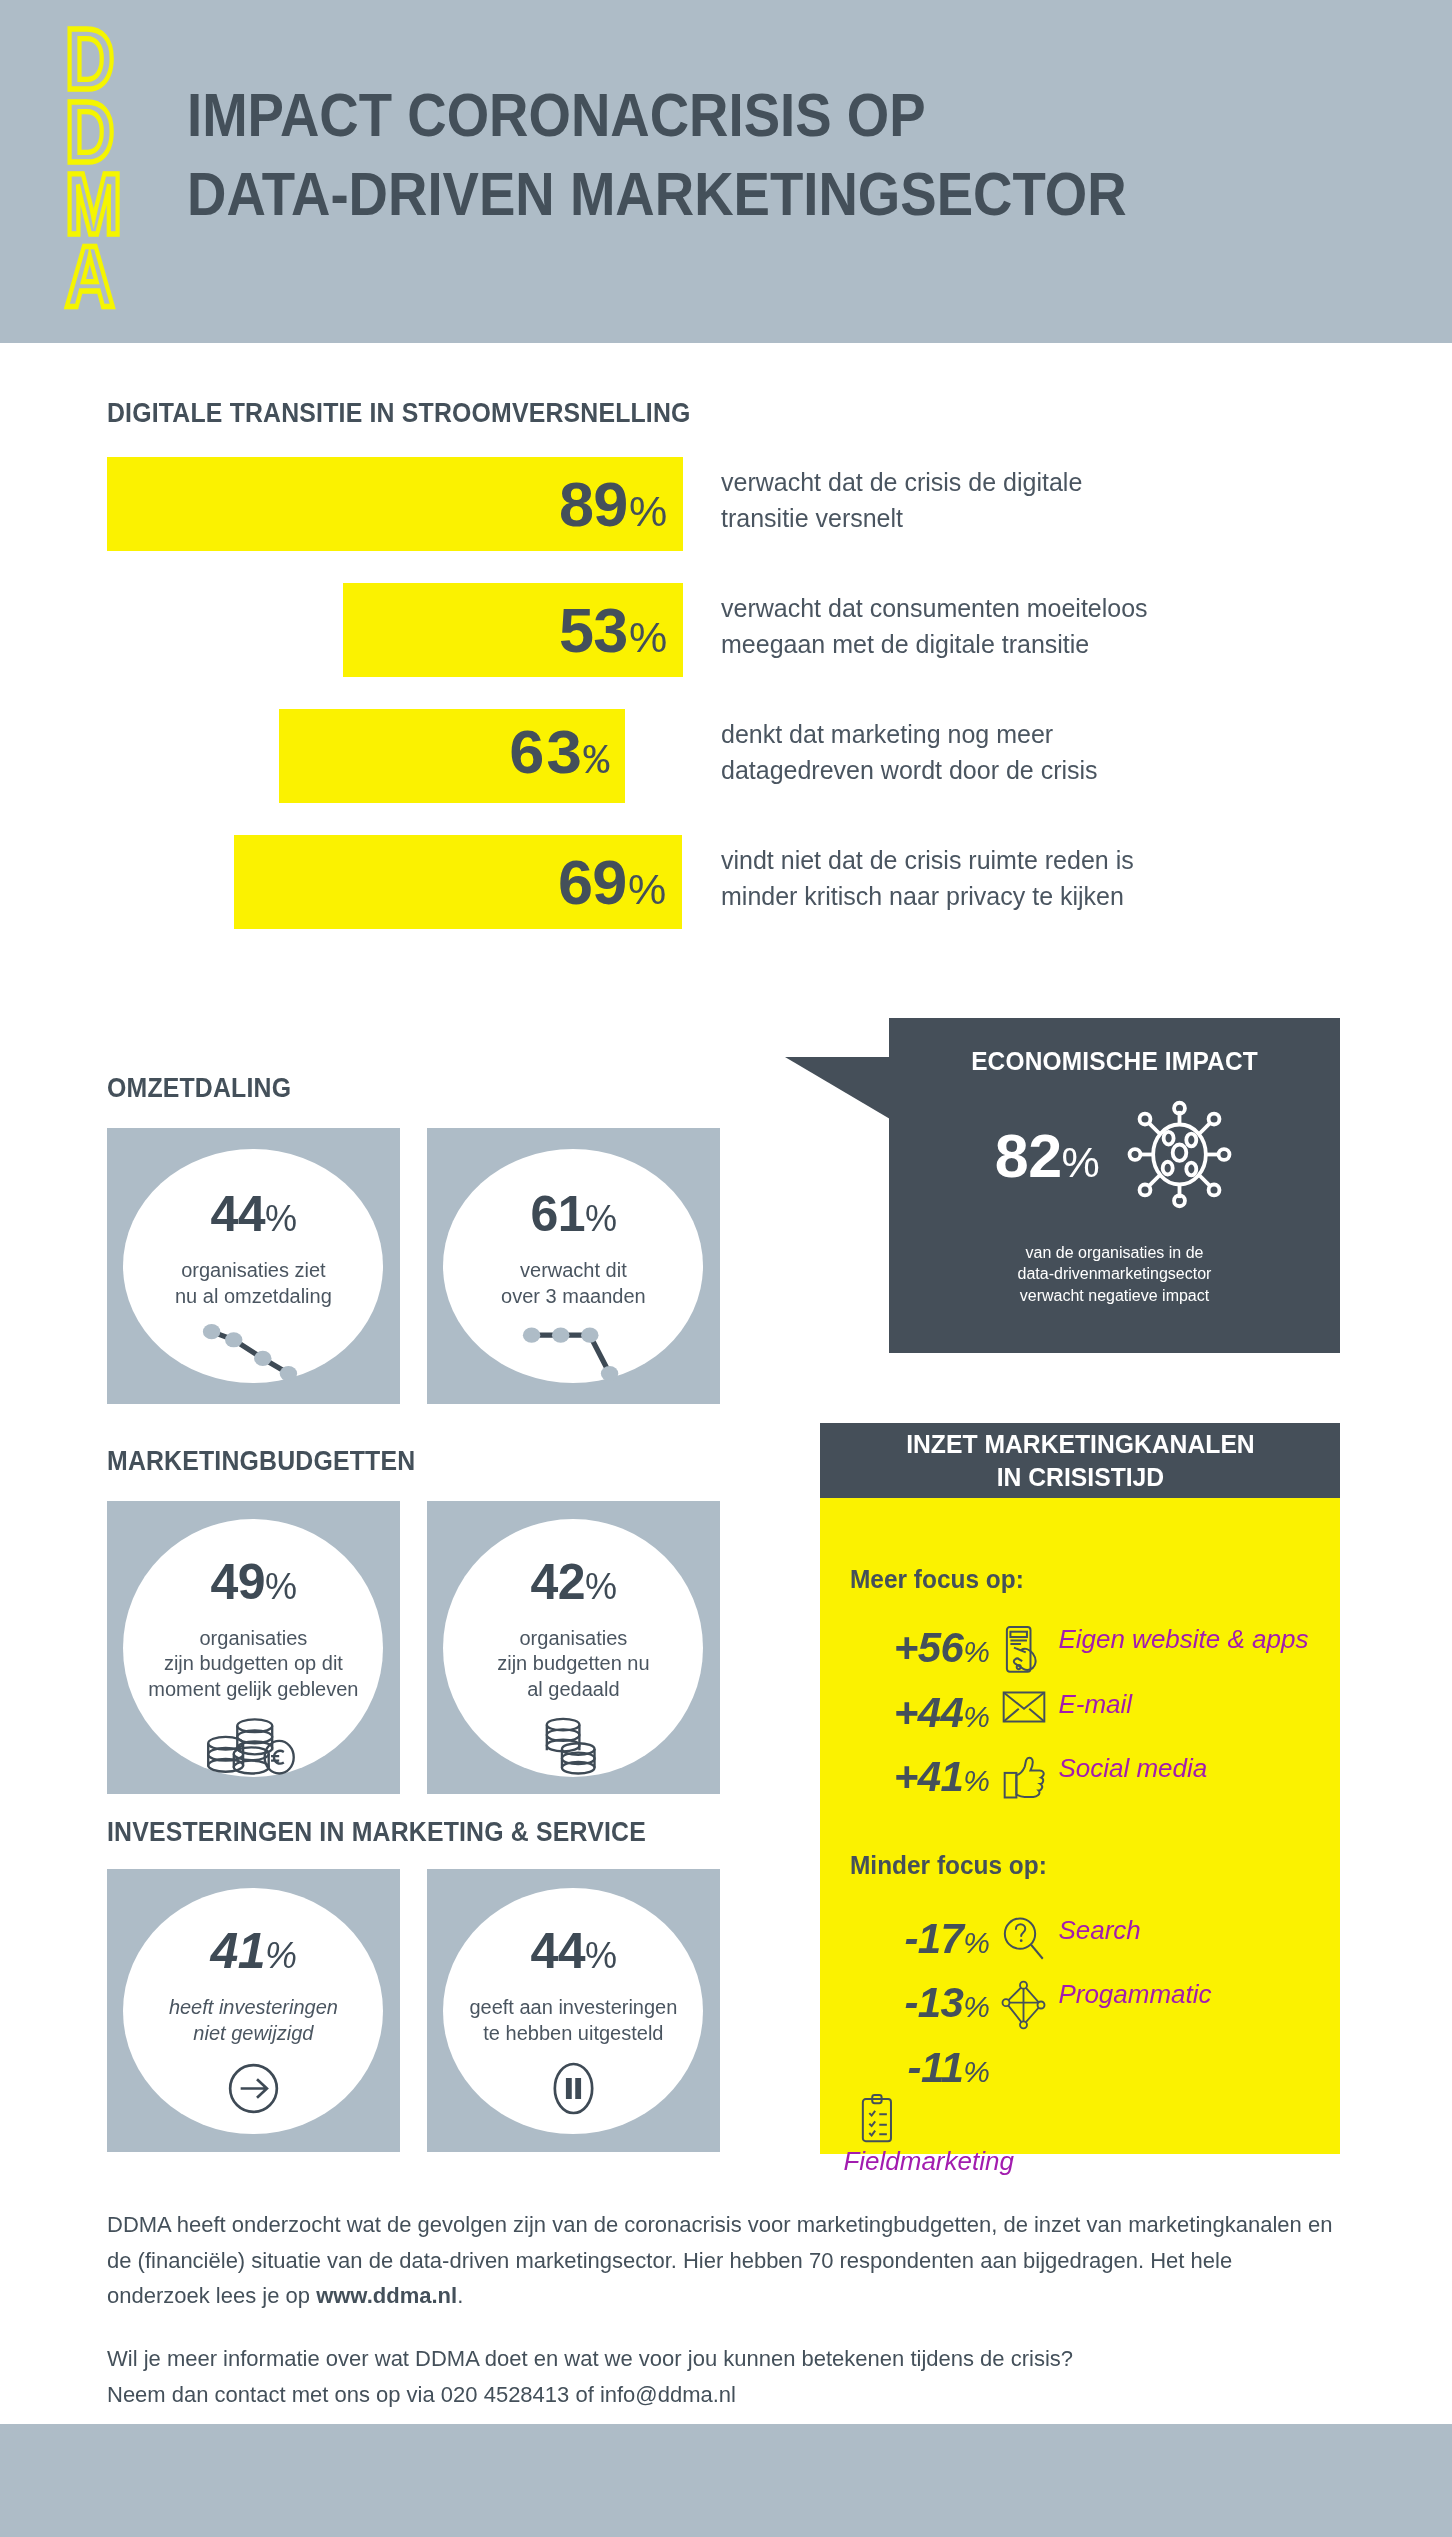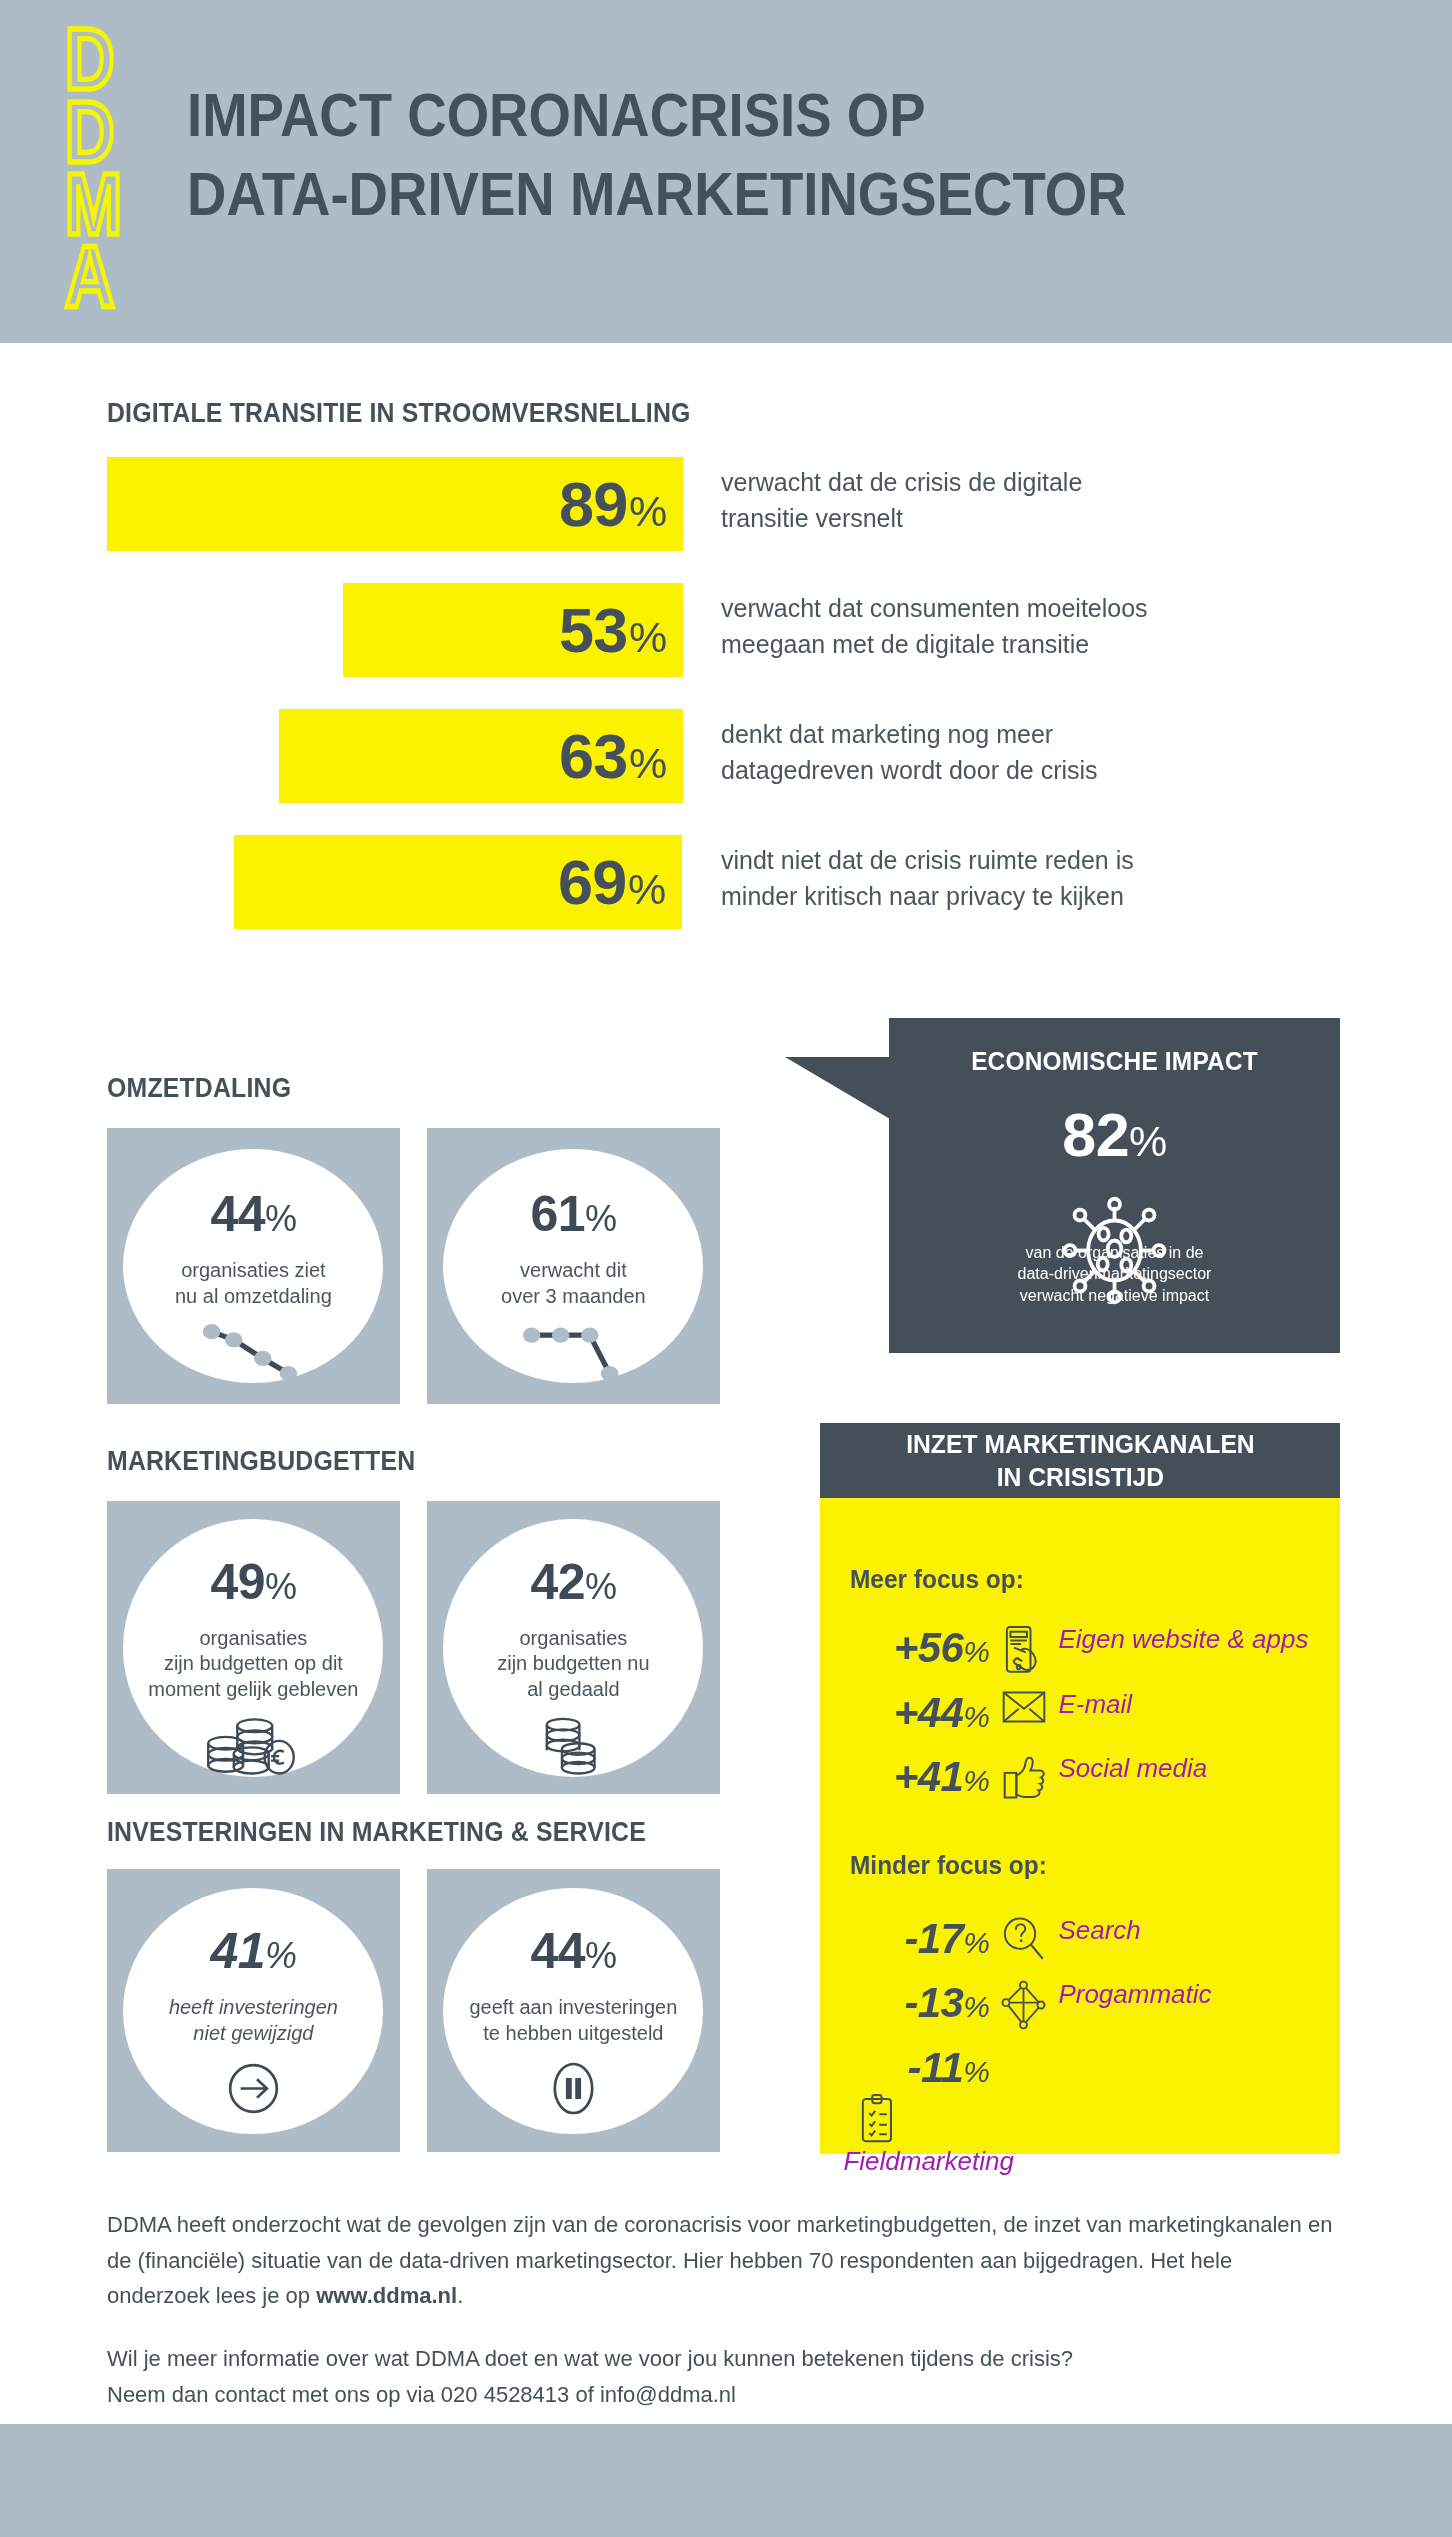--- a/index.html
+++ b/index.html
@@ -114,21 +114,21 @@
     width: 105px; height: 62px;
   }
   .eco-title {
     position: absolute; left: 0; right: 0; top: 28px;
     text-align: center; color: #ffffff;
     font-weight: 700; font-size: 26px; letter-spacing: 0.2px;
     transform: scaleX(0.94);
   }
   .eco-mid {
     position: absolute; left: 0; right: 0; top: 82px;
-    display: flex; align-items: center; justify-content: center; gap: 26px; flex-direction: column;
+    display: flex; align-items: center; justify-content: center; gap: 26px;
   }
   .eco-num {
     color: #ffffff; font-weight: 700; font-size: 61px;
     letter-spacing: -0.6px; display: flex; align-items: baseline;
   }
   .eco-num .pct { font-size: 43px; font-weight: 500; }
   .eco-sub {
     position: absolute; left: 0; right: 0; top: 224px;
     text-align: center; color: #ffffff;
     font-size: 16px; line-height: 1.34; white-space: pre-line;
@@ -219,21 +219,21 @@
         <div class="bar-num">
             <span>53</span>
             <span class="pct">%</span>
           </div>
       </div>
       <div class="bar-text">verwacht dat consumenten moeiteloos
 meegaan met de digitale transitie</div>
     </div>
 
     <div class="bar-row">
-      <div class="bar" style="left:279px; width:404px;">
+      <div class="bar" style="left:279px; width:346px;font-family:Liberation Mono, monospace;">
         <div class="bar-num">
             <span>63</span>
             <span class="pct">%</span>
           </div>
       </div>
       <div class="bar-text">denkt dat marketing nog meer
 datagedreven wordt door de crisis</div>
     </div>
 
     <div class="bar-row">

